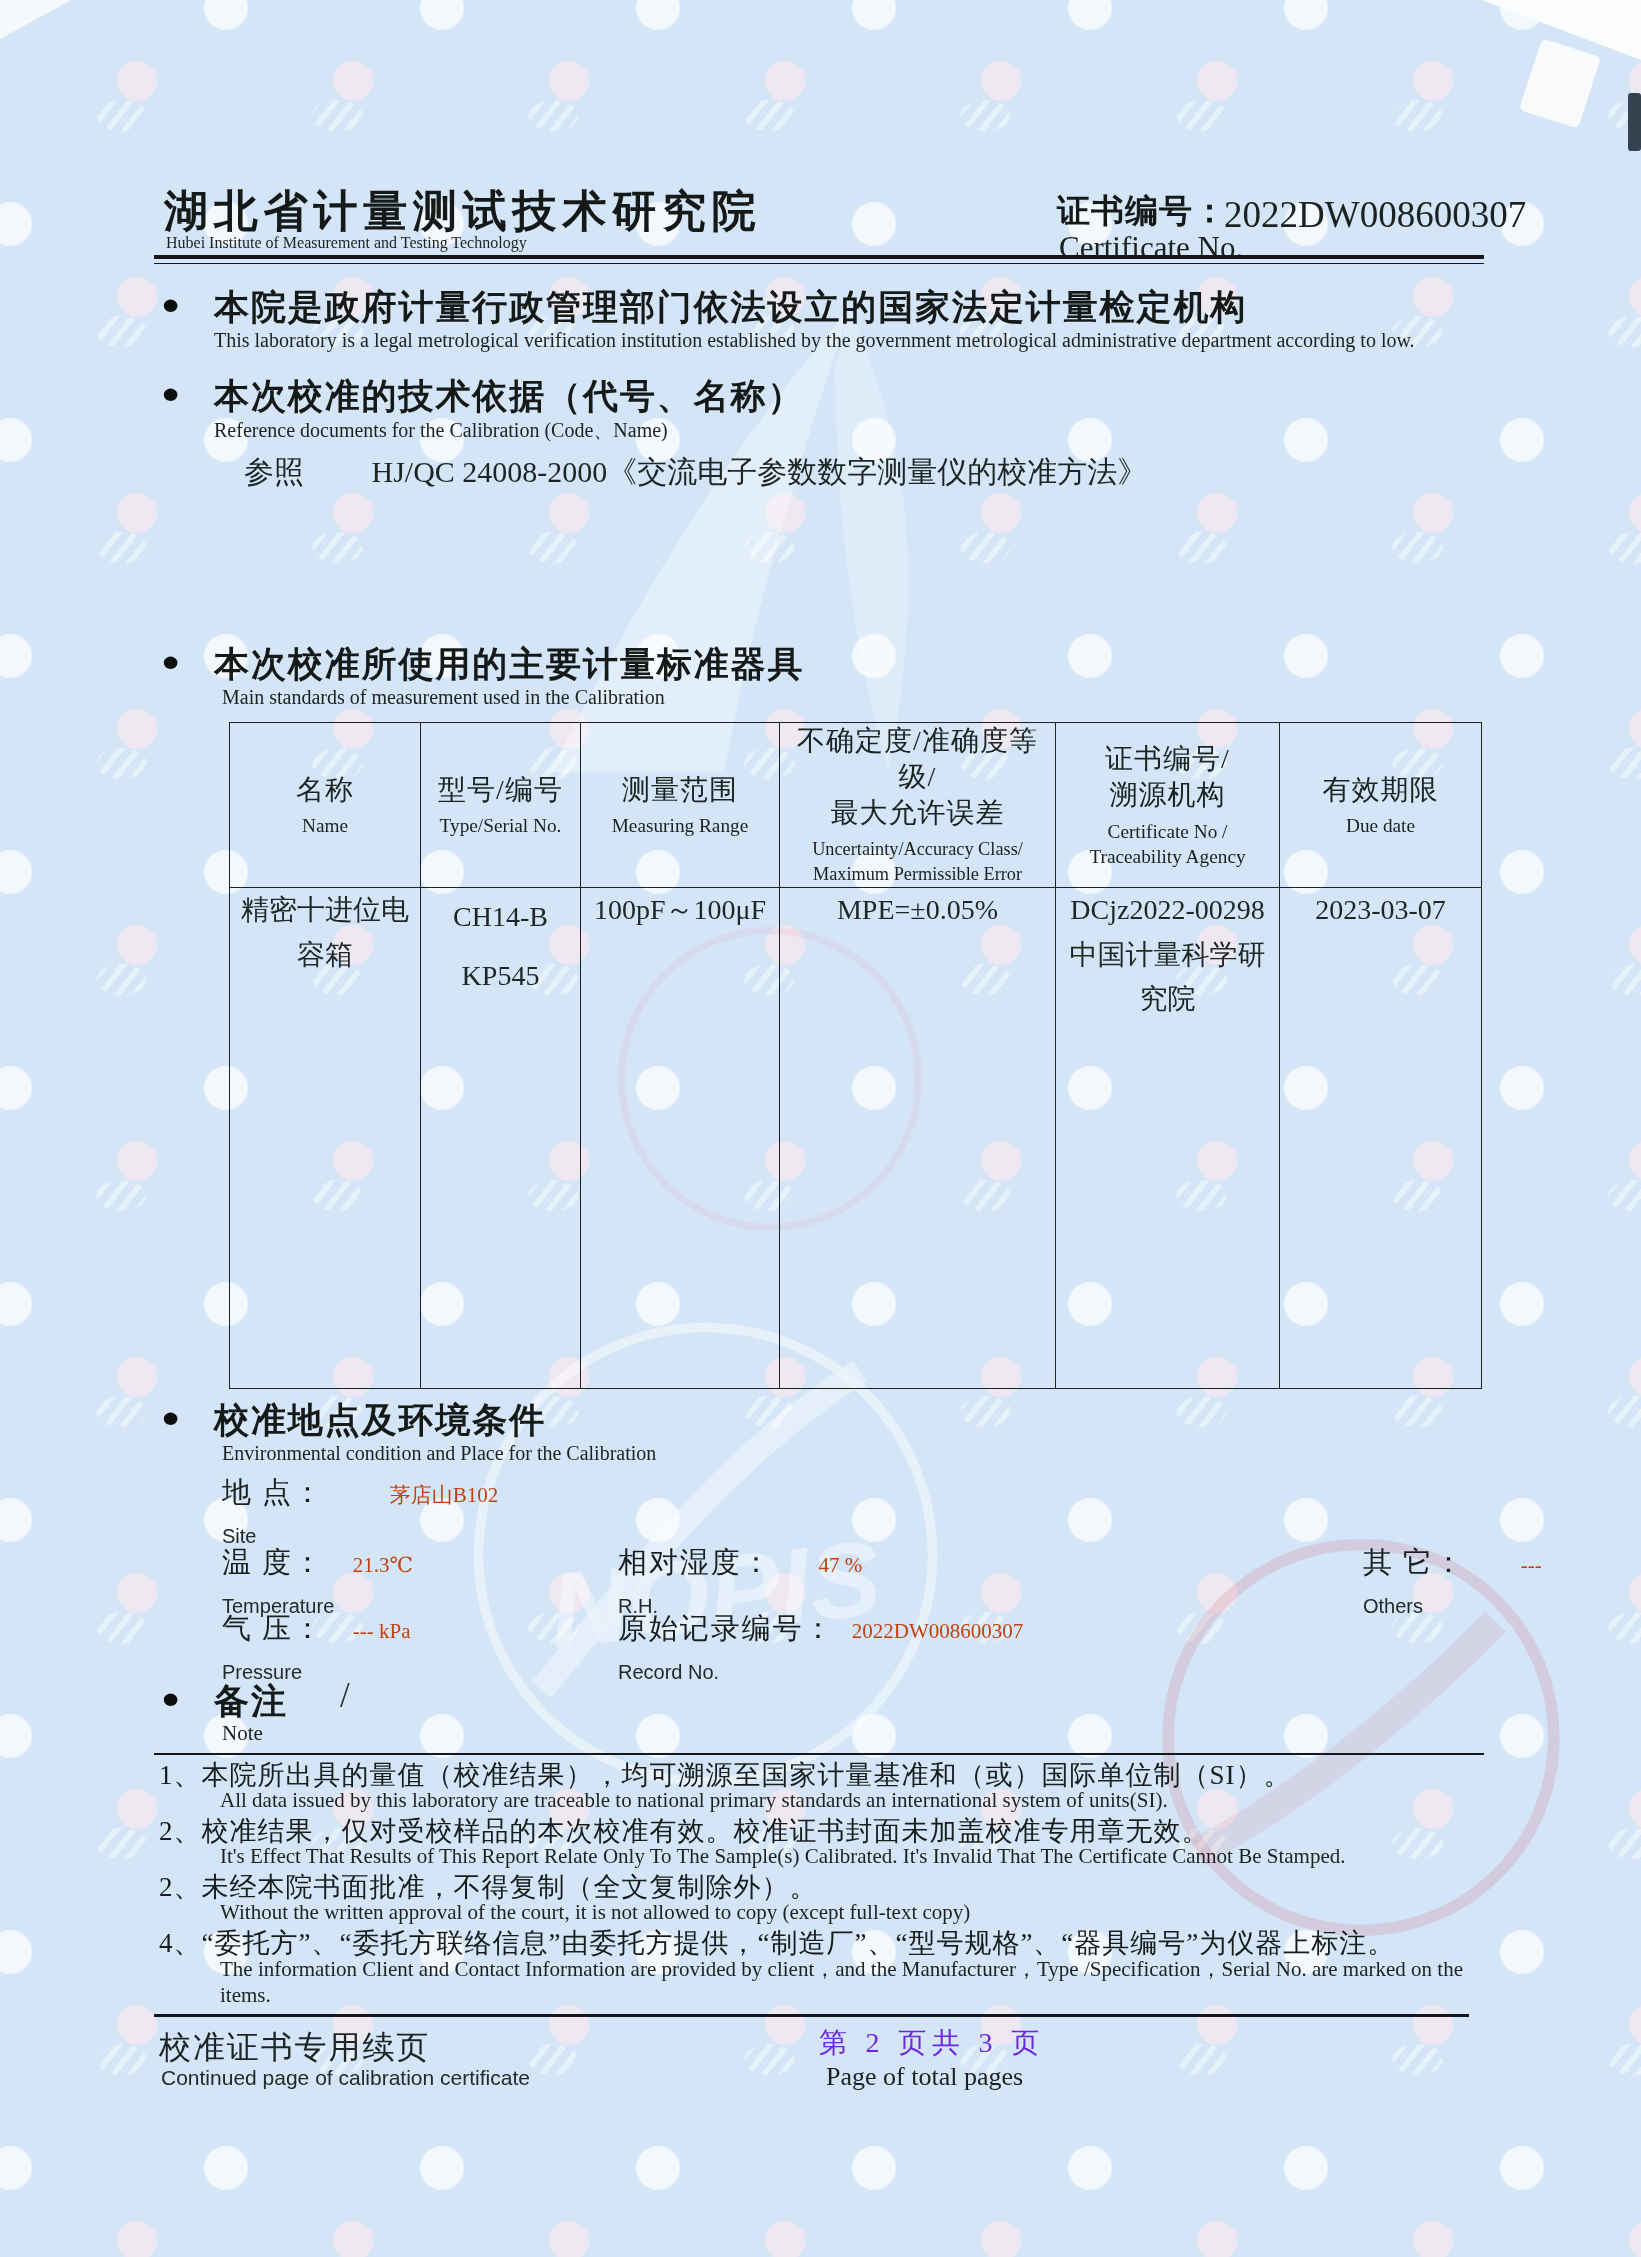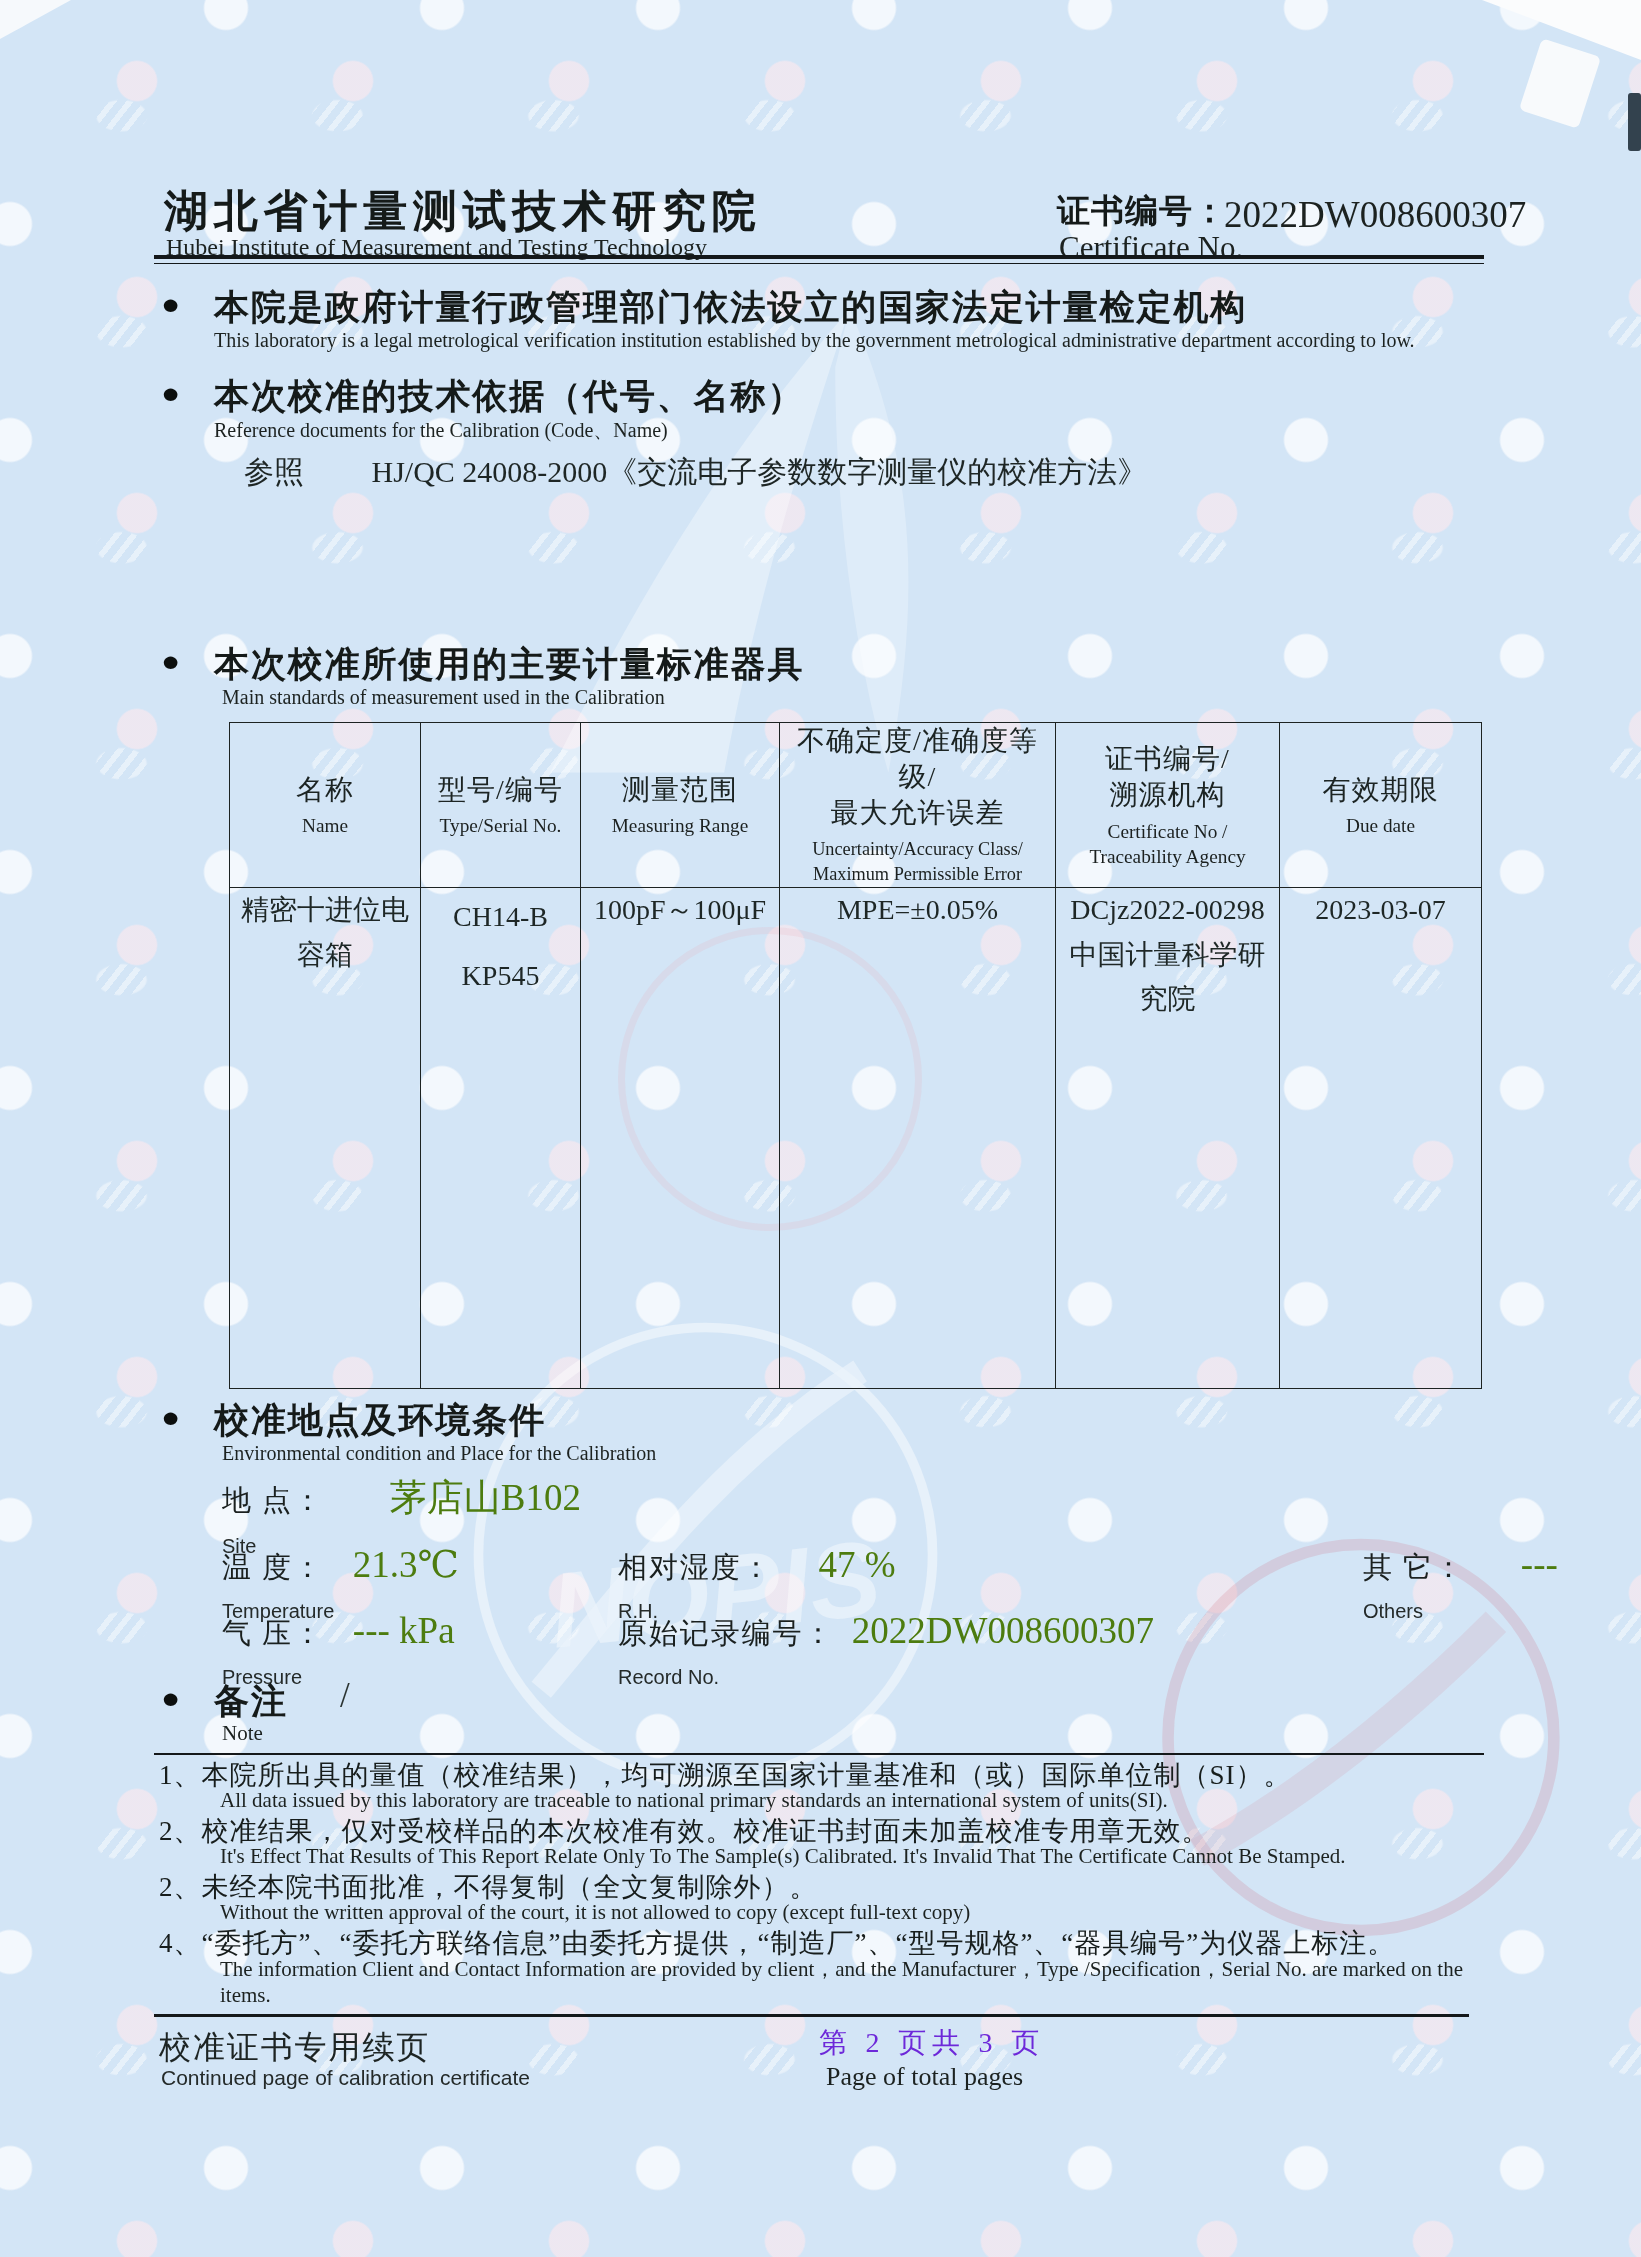--- a/index.html
+++ b/index.html
@@ -42,21 +42,21 @@
   
   .double-rule{border-top:4.8px solid #14181a;border-bottom:1.9px solid #14181a;height:3.9px;}
   table.std{border-collapse:collapse;table-layout:fixed;width:1252px;}
   table.std td,table.std th{border:1.9px solid #1d2322;padding:0;}
   .th-cn{font-size:28px;color:#1c2423;font-weight:normal;letter-spacing:1px;line-height:36px;}
   .th-en{font-size:19.3px;line-height:25px;margin-top:5.8px;font-family:"Liberation Serif","DejaVu Serif",serif;}
   th.hd{height:143px;vertical-align:middle;text-align:center;font-weight:normal;}
   td.cell{height:500px;vertical-align:top;text-align:center;font-size:28px;color:#1e2726;padding-top:15.4px;line-height:1.55;}
   td.cell.tight{padding-left:7.7px;padding-right:7.7px;}
   .env-label{font-size:29px;color:#1a201f;letter-spacing:1.9px;}
-  .env-value{font-size:37px;color:#4d7c0f;margin-left:25px;}
+  .env-value{font-size:21px;color:#c2410c;margin-left:25px;}
   .env-en{font-size:20px;margin-top:11.6px;}
   .note-cn{font-size:27px;color:#171d1c;letter-spacing:1px;}
   .note-en{font-size:21px;color:#1c2220;}
   .curl-tr{width:0;height:0;border-left:159px solid transparent;border-top:60px solid #fbfcfd;}
   .curl-tab{width:62px;height:75px;background:#f8fafc;transform:rotate(18deg);border-radius:5.8px;}
   .curl-tl{width:0;height:0;border-right:71px solid transparent;border-top:39px solid #f6f9fc;}
 </style>
 </head>
 <body>
 
@@ -78,21 +78,21 @@
   <div class="wm" style="left:618px;top:927px;width:290px;height:290px;border:7.7px solid rgba(235,160,175,.16);border-radius:50%;"></div>
 
   <div class="abs curl-tr" style="right:0;top:0;z-index:3;"></div>
   <div class="abs curl-tab" style="right:50px;top:46px;z-index:3;"></div>
   <div class="abs curl-tl" style="left:0;top:0;z-index:3;"></div>
   <div class="abs" style="right:0;top:93px;width:13.5px;height:58px;background:#33424e;z-index:3;border-radius:2.9px;"></div>
 
   <div class="content">
 
     <div class="abs cn-head" style="left:164px;top:182px;font-size:44px;letter-spacing:5.8px;">湖北省计量测试技术研究院</div>
-    <div class="abs en" style="left:166px;top:234px;font-size:24px;">Hubei Institute of Measurement and Testing Technology</div>
+    <div class="abs en" style="left:166px;top:234px;font-size:16px;">Hubei Institute of Measurement and Testing Technology</div>
 
     <div class="abs cn-head" style="left:1057px;top:189px;font-size:33px;letter-spacing:1px;">证书编号：</div>
     <div class="abs en" style="left:1224px;top:193px;font-size:37px;">2022DW008600307</div>
     <div class="abs en" style="left:1059px;top:230px;font-size:31px;">Certificate No.</div>
 
     <div class="abs double-rule" style="left:154px;top:255px;width:1330px;"></div>
 
     <span class="abs bullet" style="left:162px;top:288px;">●</span>
     <div class="abs cn-head sec-title" style="left:214px;top:284px;">本院是政府计量行政管理部门依法设立的国家法定计量检定机构</div>
     <div class="abs en sec-en" style="left:214px;top:329px;width:1284px;">This laboratory is a legal metrological verification institution established by the government metrological administrative department according to low.</div>

